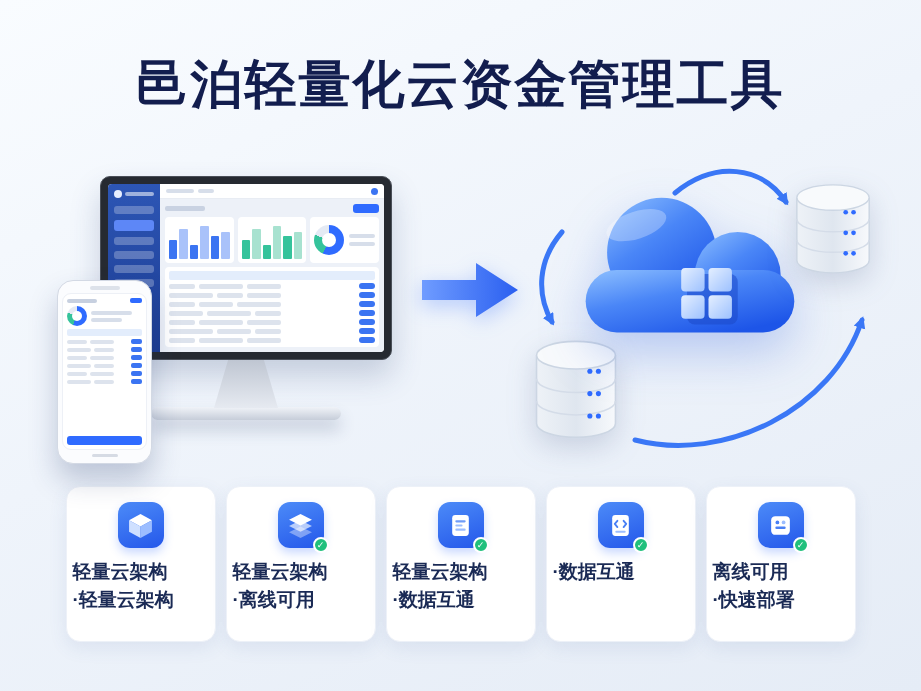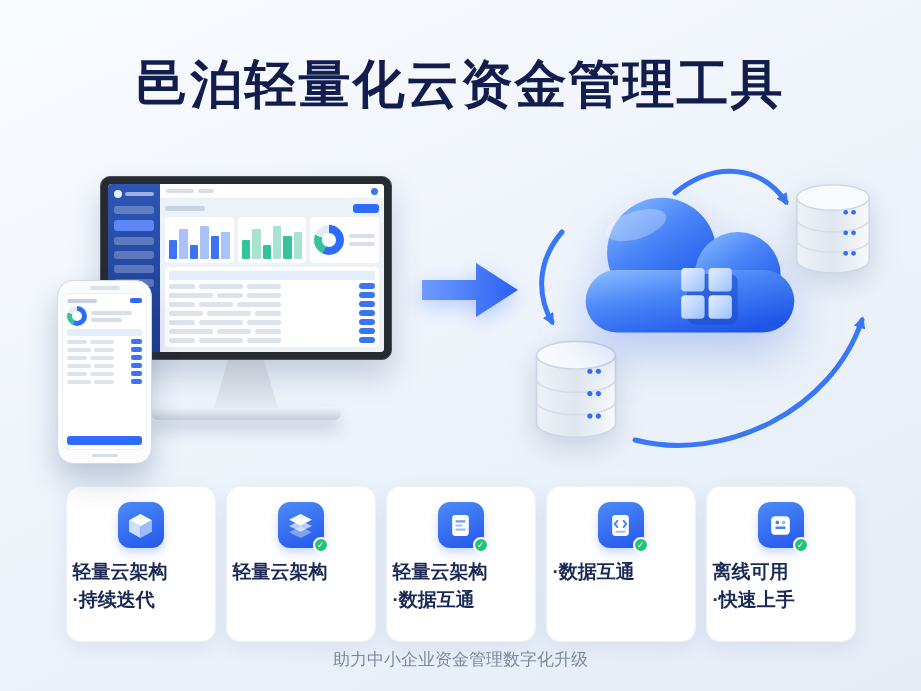--- a/index.html
+++ b/index.html
@@ -349,33 +349,34 @@
 
     <div class="card">
       <div class="icon">
         <svg viewBox="0 0 26 26">
             <polygon points="13,2 24,8 13,14 2,8" fill="#ffffff"></polygon>
             <polygon points="2,8 13,14 13,25 2,19" fill="#cfe0ff"></polygon>
             <polygon points="24,8 13,14 13,25 24,19" fill="#9cbdff"></polygon>
           </svg>
       </div>
       <div class="l1">轻量云架构</div>
-      <div class="l2">·持续迭代</div>
+      <div class="l2">·轻量云架构</div>
     </div>
 
     <div class="card">
       <div class="icon">
         <svg viewBox="0 0 26 26">
             <polygon points="13,2 24,7.5 13,13 2,7.5" fill="#ffffff"></polygon>
             <polygon points="13,8 24,13.5 13,19 2,13.5" fill="#ffffff" opacity="0.65"></polygon>
             <polygon points="13,14 24,19.5 13,25 2,19.5" fill="#ffffff" opacity="0.38"></polygon>
           </svg>
         <span class="badge"></span>
       </div>
       <div class="l1">轻量云架构</div>
+      <div class="l2">·离线可用</div>
     </div>
 
     <div class="card">
       <div class="icon">
         <svg viewBox="0 0 26 26">
             <rect x="5" y="3" width="16" height="20" rx="3" fill="#ffffff"></rect>
             <rect x="8" y="8" width="10" height="2" rx="1" fill="#6f9cf8"></rect>
             <rect x="8" y="12" width="7" height="2" rx="1" fill="#9cbdff"></rect>
             <rect x="8" y="16" width="10" height="2" rx="1" fill="#9cbdff"></rect>
           </svg>
@@ -402,20 +403,19 @@
       <div class="icon">
         <svg viewBox="0 0 26 26">
             <rect x="4" y="4" width="18" height="18" rx="4" fill="#ffffff"></rect>
             <circle cx="10" cy="10" r="1.8" fill="#4a80f5"></circle>
             <circle cx="16" cy="10" r="1.8" fill="#9cbdff"></circle>
             <rect x="8" y="14" width="10" height="2.4" rx="1.2" fill="#4a80f5"></rect>
           </svg>
         <span class="badge"></span>
       </div>
       <div class="l1">离线可用</div>
-      <div class="l2">·快速上手</div>
+      <div class="l2">·快速部署</div>
     </div>
 
   </div>
 
-  <div class="tagline">助力中小企业资金管理数字化升级</div>
 
 </div>
 
 </body></html>

